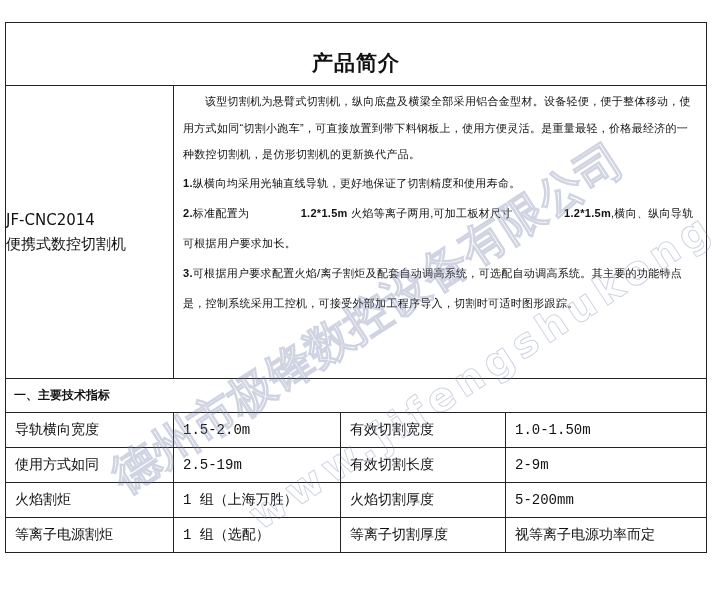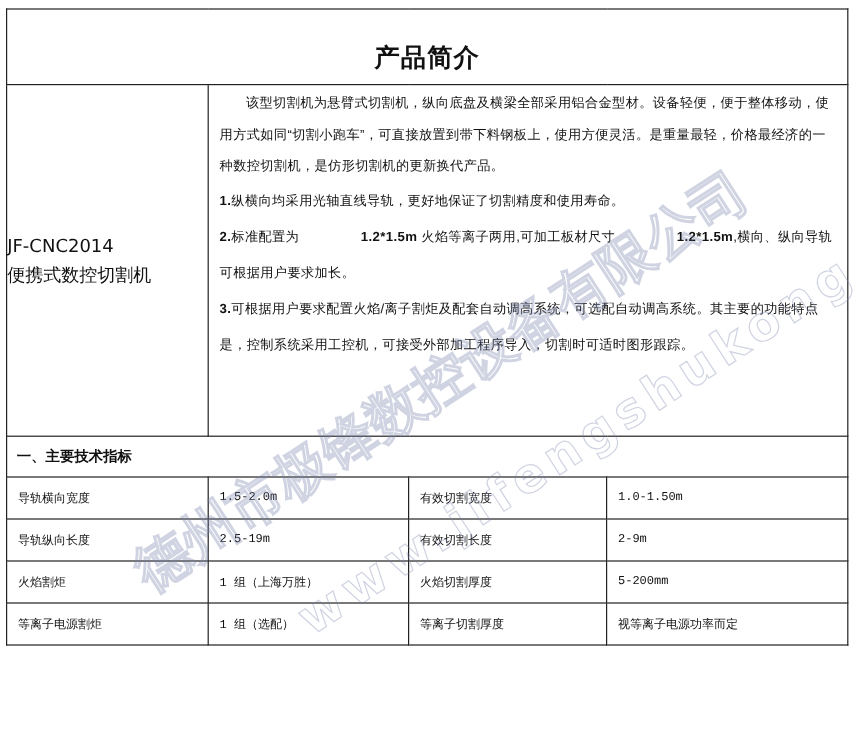--- a/index.html
+++ b/index.html
@@ -1,31 +1,31 @@
 <!DOCTYPE html>
 <html><head>
 <meta charset="utf-8">
 <style>
   html, body { margin:0; padding:0; background:#ffffff; }
   body { width:712px; height:616px; position:relative; overflow:hidden;
          font-family:"DejaVu Serif","Liberation Serif",serif; color:#111; }
-  .doc { position:absolute; left:5px; top:7px; width:701px; }
+  .doc { position:absolute; left:5px; top:22px; width:701px; }
   table { border-collapse:collapse; width:701px; table-layout:fixed; }
   td { border:1.5px solid #222; padding:0; vertical-align:middle; }
   .title-cell { height:62px; text-align:center; vertical-align:bottom; }
   .title { font-family:"DejaVu Sans","Liberation Sans",sans-serif; font-size:21px; font-weight:bold;
            display:inline-block; padding-bottom:8px; letter-spacing:1px; }
   .model-cell { text-align:left; font-family:"DejaVu Sans","Liberation Sans",sans-serif; font-size:15px; line-height:24px; }
   .desc-cell { padding:2px 8px 2px 9px; font-family:Liberation Sans, sans-serif; font-size:11px; vertical-align:top; }
   .para-intro { line-height:26.5px; text-indent:2em; margin:0; letter-spacing:0.3px; }
   .para { line-height:30px; margin:0; letter-spacing:0.3px; }
   .para b { font-weight:bold;margin-left:48px; }
   .num { font-weight:bold; }
   .section-cell { height:33px; padding-left:8px; font-family:"DejaVu Sans","Liberation Sans",sans-serif; font-size:12px; font-weight:bold; }
-  .spec td { height:34px; padding-left:9px; font-size:10px; font-family:"DejaVu Sans","Liberation Sans",sans-serif; }
+  .spec td { height:34px; padding-left:9px; font-size:14px; font-family:"DejaVu Sans","Liberation Sans",sans-serif; }
   .spec td.val { font-family:Liberation Mono, monospace; }
   .watermark { position:absolute; pointer-events:none; color:rgba(150,160,190,0.28);
                font-family:"DejaVu Sans","Liberation Sans",sans-serif; font-weight:bold;
                transform-origin:left top; white-space:nowrap;
                -webkit-text-stroke:1px rgba(120,130,170,0.35); }
   .wm1 { left:100px; top:455px; font-size:46px; transform:rotate(-33deg); color:rgba(255,255,255,0); }
   .wm2 { left:240px; top:500px; font-size:40px; transform:rotate(-33deg); letter-spacing:6px; color:rgba(255,255,255,0); }
 </style>
 </head>
 <body>
@@ -59,21 +59,21 @@
     <tr>
       <td colspan="4" class="section-cell">一、主要技术指标</td>
     </tr>
     <tr class="spec">
       <td>导轨横向宽度</td>
       <td class="val">1.5-2.0m</td>
       <td>有效切割宽度</td>
       <td class="val">1.0-1.50m</td>
     </tr>
     <tr class="spec">
-      <td>导轨纵向长度</td>
+      <td>使用方式如同</td>
       <td class="val">2.5-19m</td>
       <td>有效切割长度</td>
       <td class="val">2-9m</td>
     </tr>
     <tr class="spec">
       <td>火焰割炬</td>
       <td class="val">1 组（上海万胜）</td>
       <td>火焰切割厚度</td>
       <td class="val">5-200mm</td>
     </tr>

